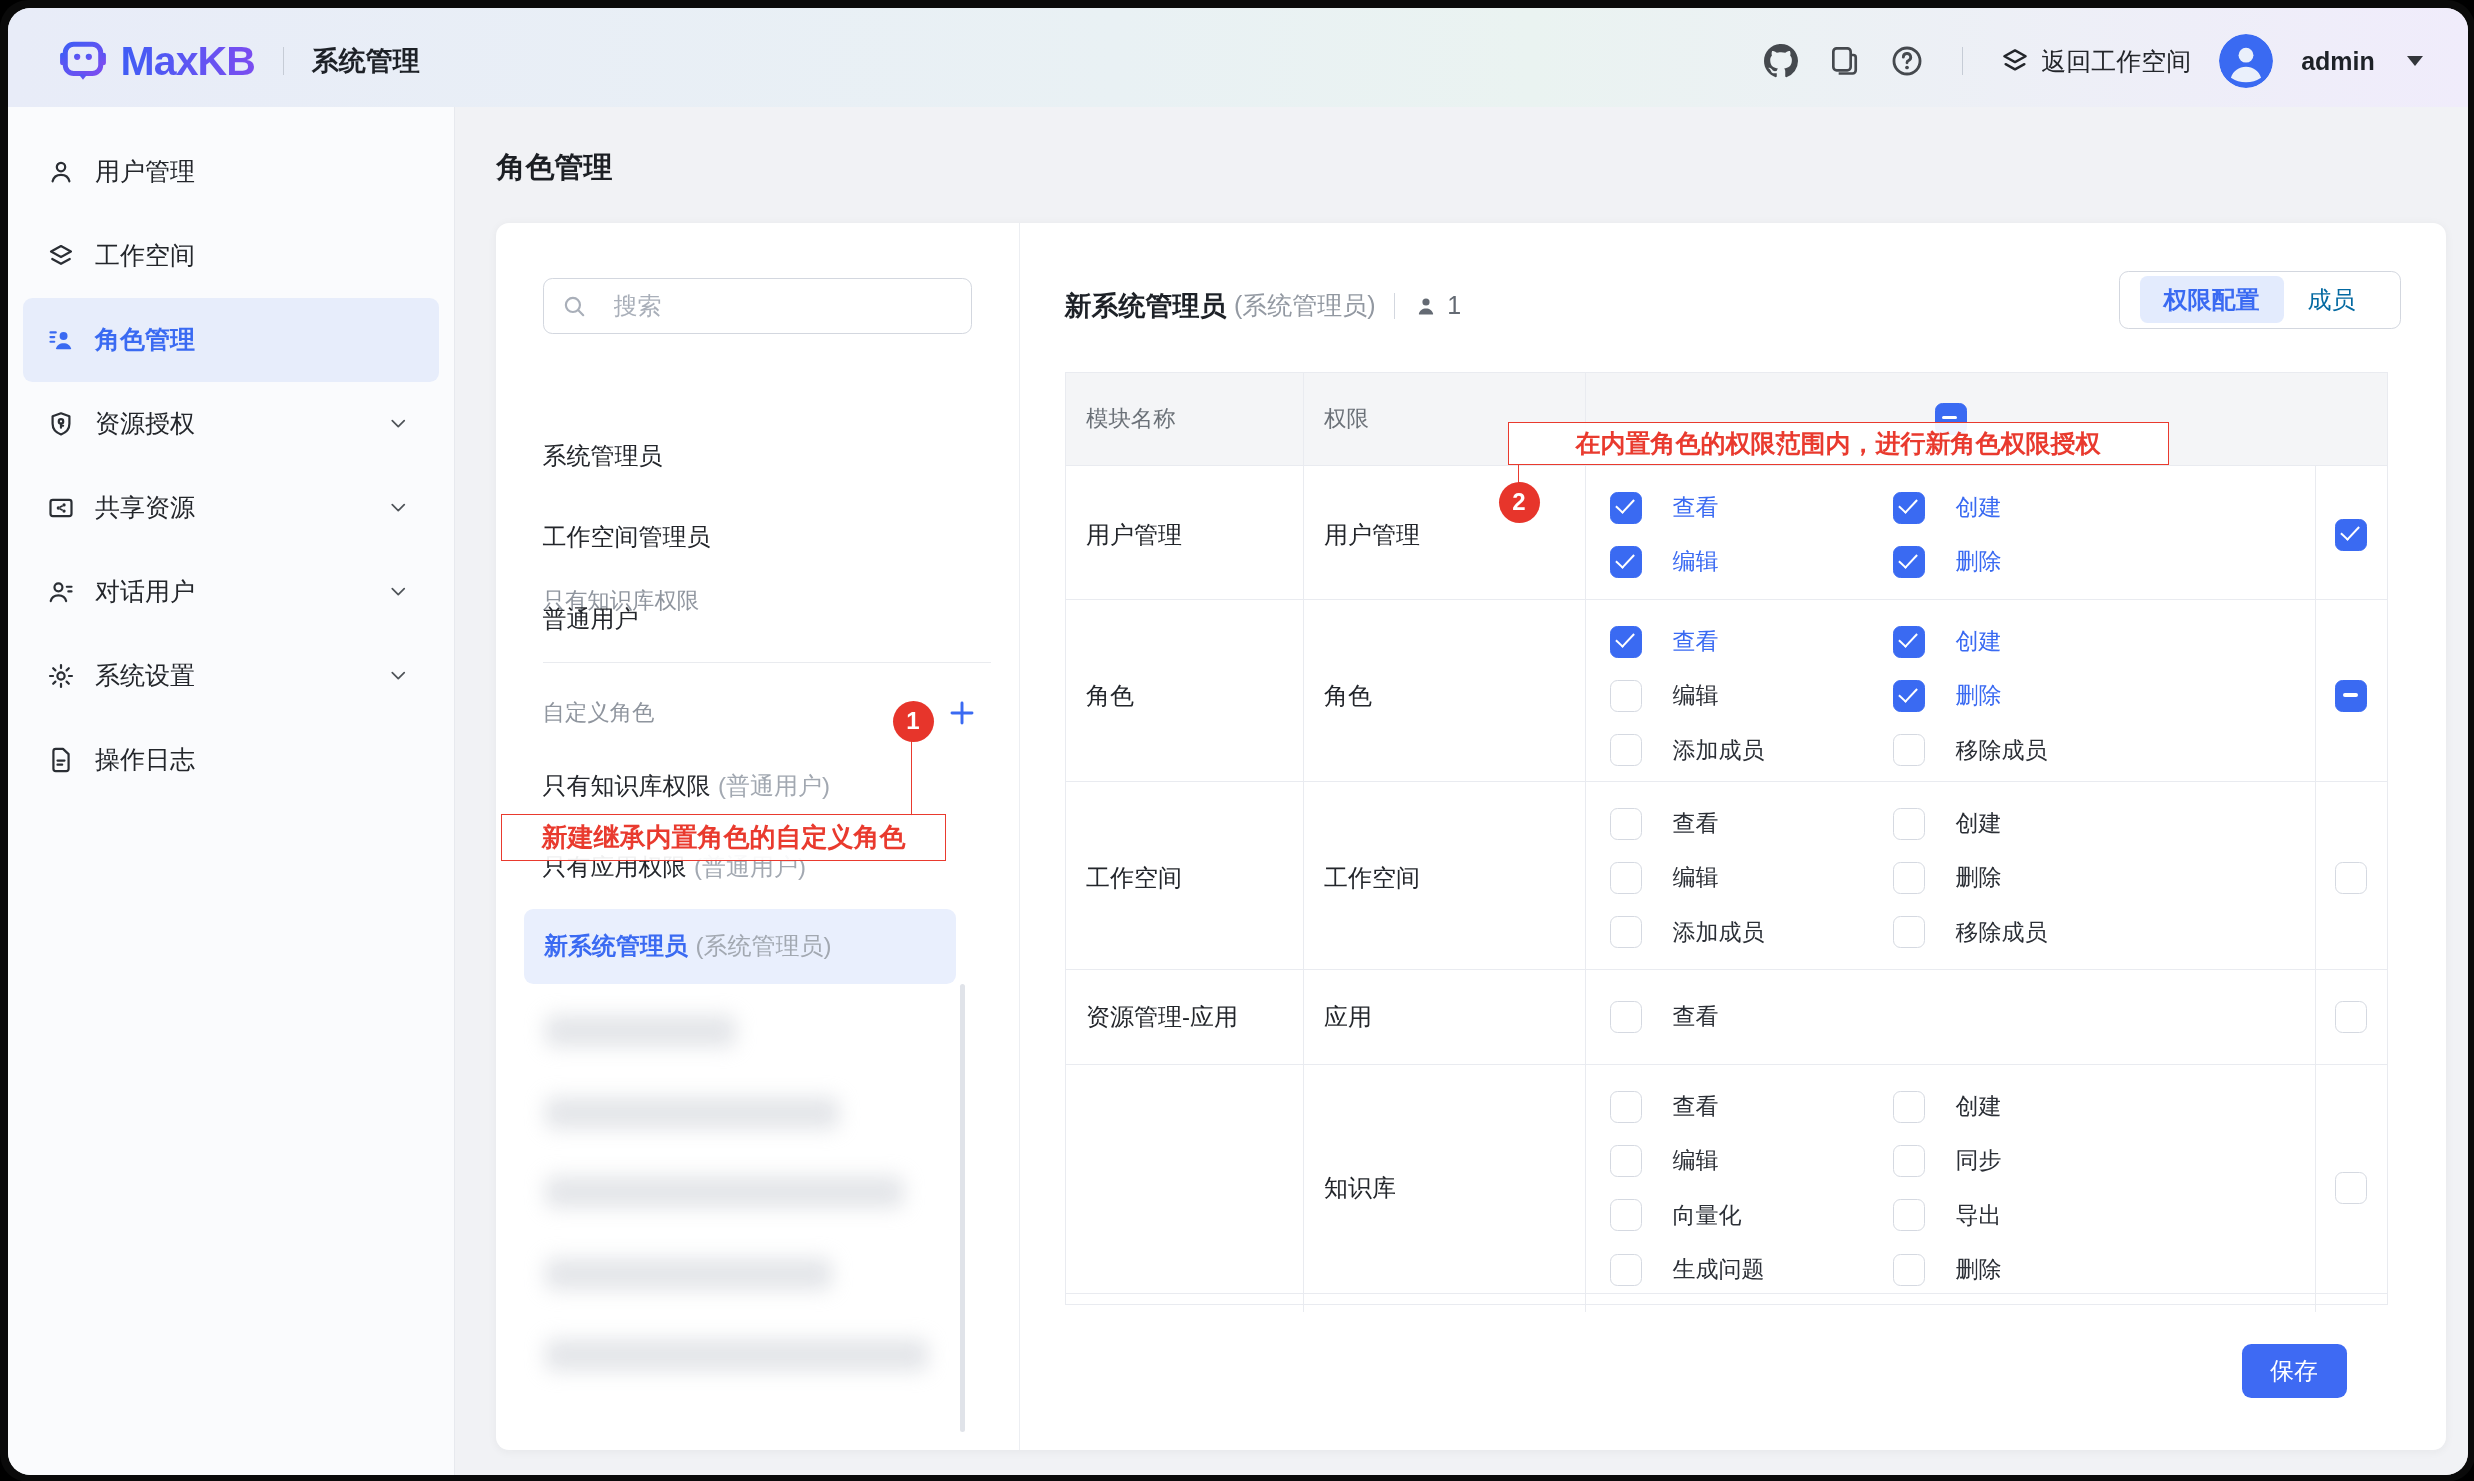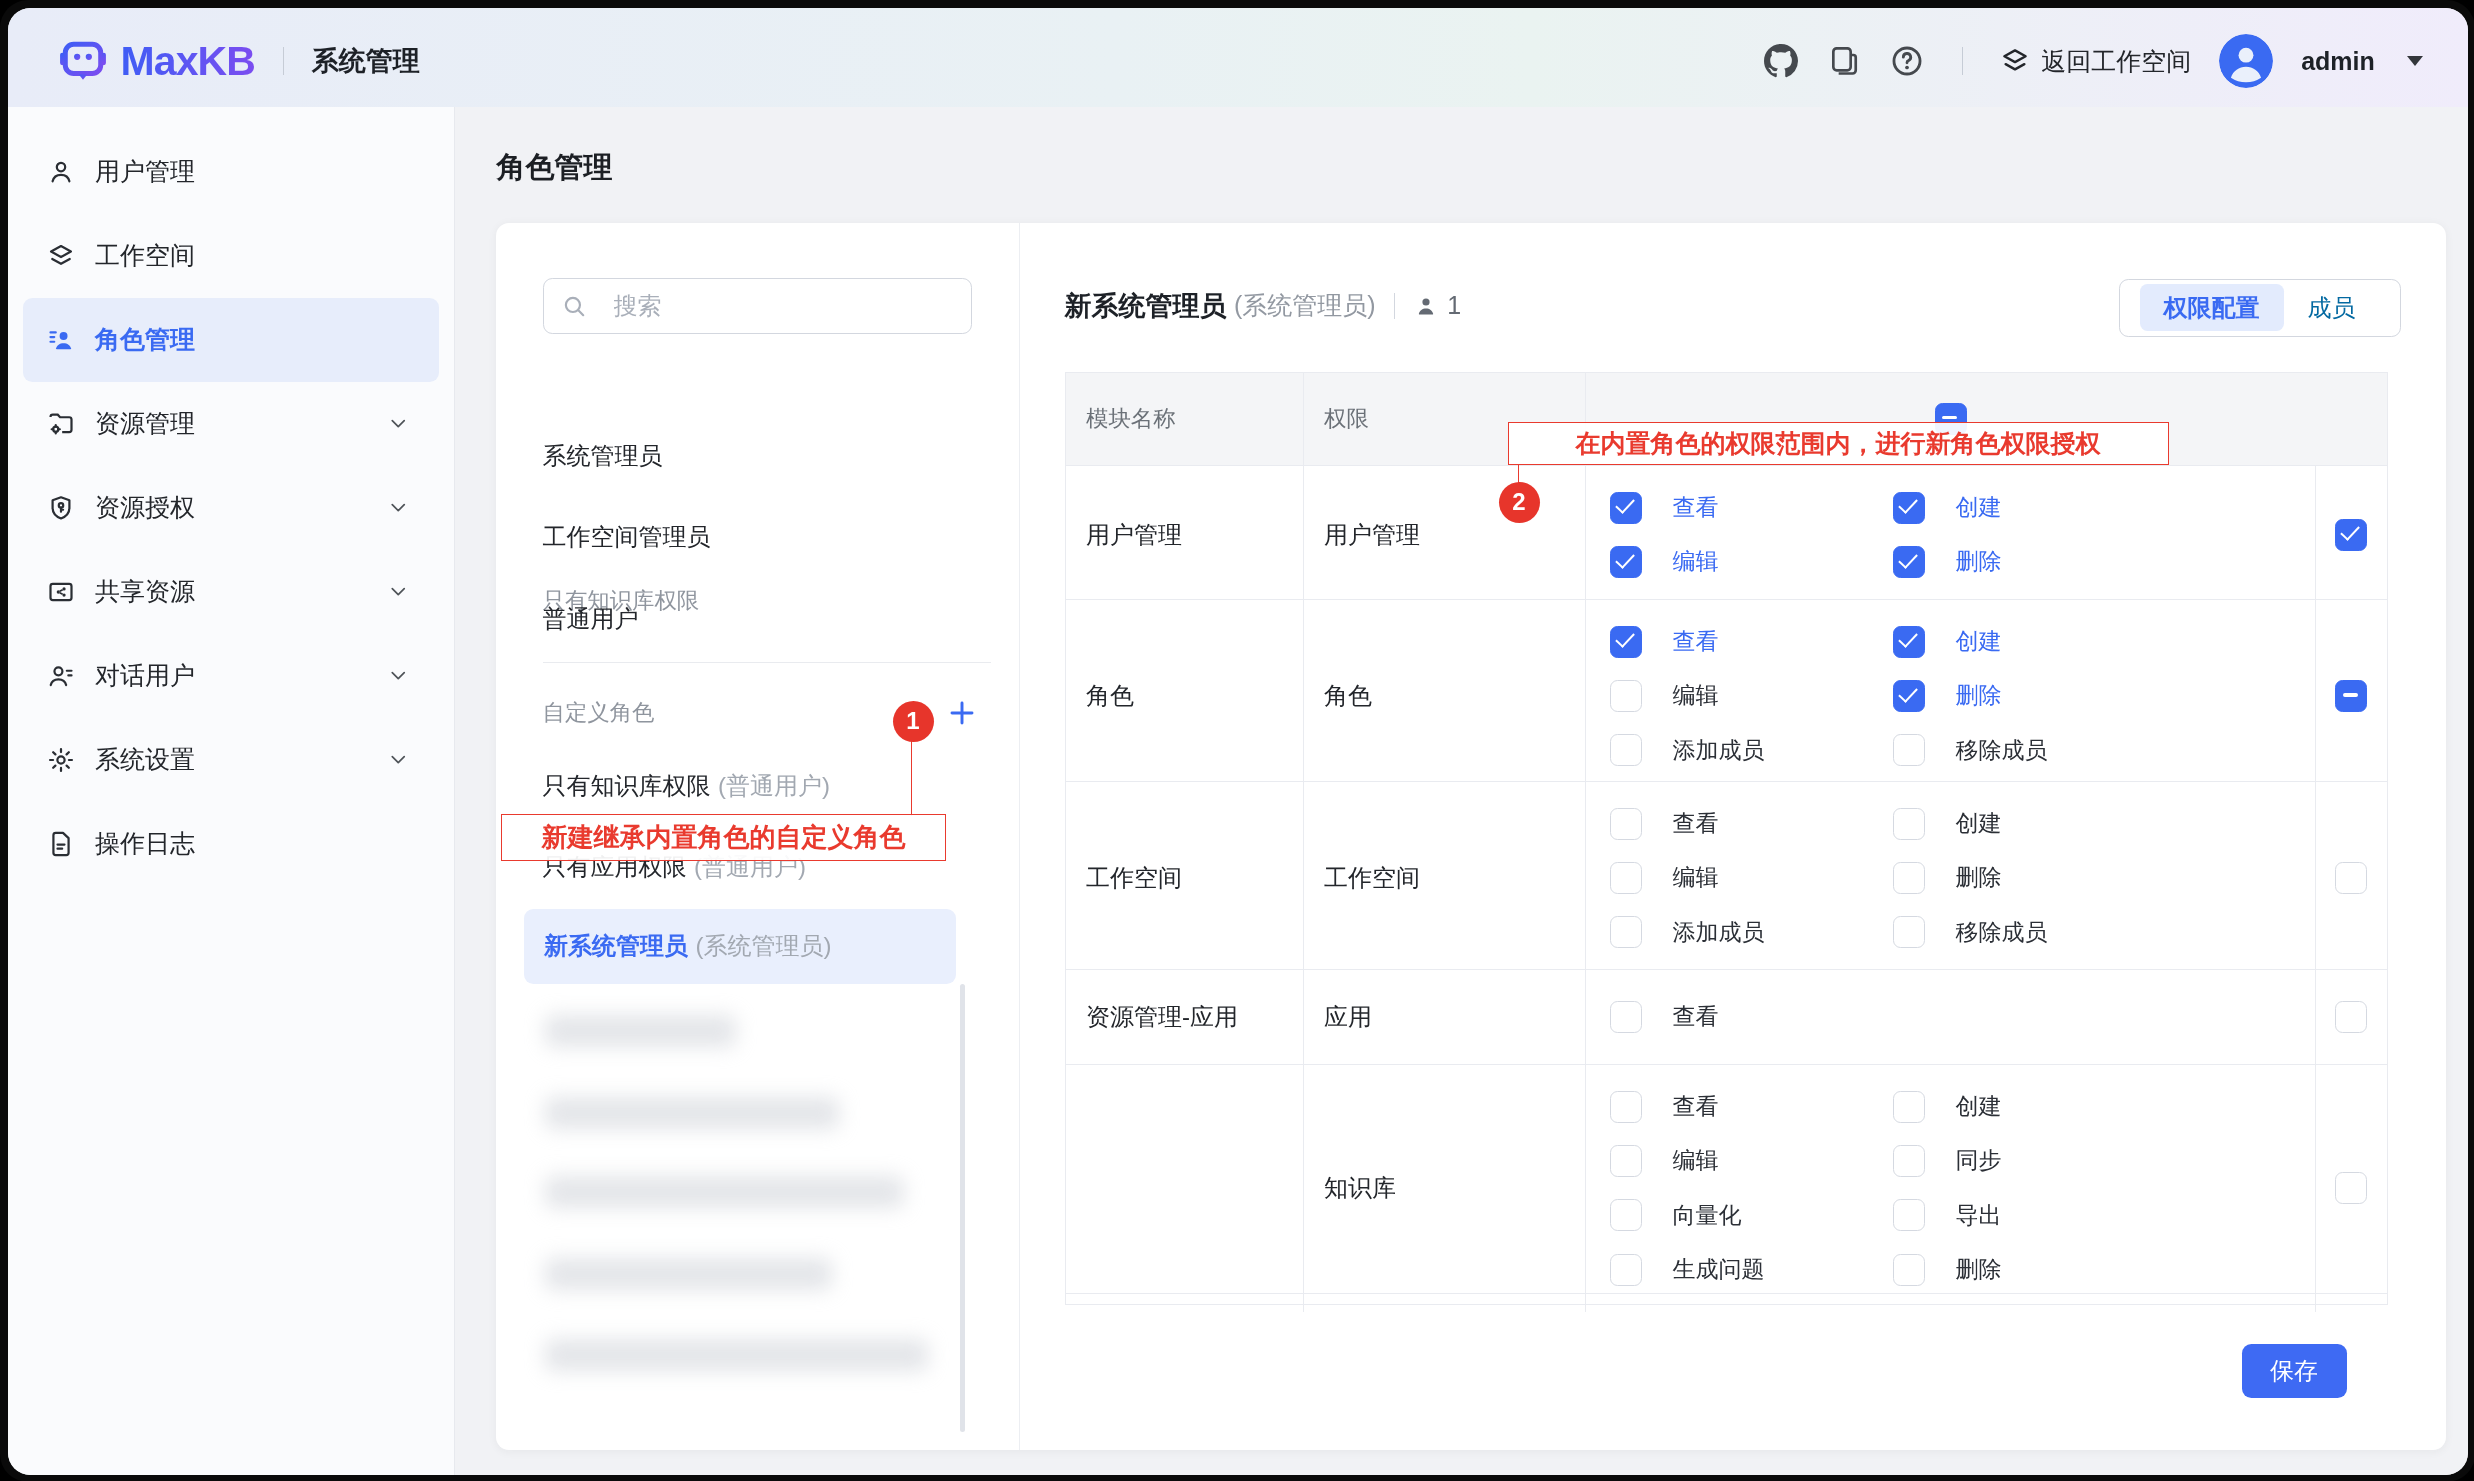--- a/index.html
+++ b/index.html
@@ -58,21 +58,21 @@
   .blur-row{position:absolute;left:49px;height:32px;border-radius:7.5px;background:#c8ccd3;filter:blur(10.3px);opacity:.5;}
   .scroll-thumb{position:absolute;left:464px;top:761px;width:5.6px;height:448px;background:#e0e3e9;border-radius:2.8px;cursor:pointer;}
 
   
   .permpanel{flex:1;position:relative;}
   .perm-header{position:absolute;left:45px;top:54px;height:58px;display:flex;align-items:center;}
   .perm-title{font-size:27px;font-weight:bold;color:#1d2127;}
   .perm-title-suffix{font-size:25px;color:#9298a1;margin-left:7.5px;}
   .ph-divider{width:0.9px;height:26px;background:#d3d7df;margin:0 18.7px;}
   .member-count{display:flex;align-items:center;gap:9.3px;color:#646a73;font-size:25px;}
-  .segmented{position:absolute;right:45px;top:56px;height:58px;border:1.4px solid #d3d7df;border-radius:9.3px;
+  .segmented{position:absolute;right:45px;top:48px;height:58px;border:1.4px solid #d3d7df;border-radius:9.3px;
     display:flex;align-items:center;padding:0 20px;background:#fff;}
   .seg-tab{height:47px;display:flex;align-items:center;padding:0 24px;font-size:24px;color:#0369a1;cursor:pointer;border-radius:7.5px;}
   .seg-tab[data-state="active"]{background:#e3ebfd;color:#3a6af2;font-weight:600;}
 
   
   .ptable{position:absolute;left:45px;top:149px;width:1323px;border:0.9px solid #e9ebf0;border-bottom:0.9px solid #e9ebf0;}
   .trow{display:grid;grid-template-columns:238px 282px 1fr 71px;border-bottom:0.9px solid #e9ebf0;}
   .trow:last-child{border-bottom:none;}
   .td{border-right:0.9px solid #e9ebf0;display:flex;align-items:center;padding-left:20.5px;font-size:24px;color:#23262b;}
   .td:last-child{border-right:none;justify-content:center;padding-left:0;}
@@ -205,35 +205,20 @@
               <path d="M3 5.5h4.5M3 9.5h3.2M3 13.5h3.2" stroke="currentColor" stroke-width="1.9" stroke-linecap="round" fill="none"></path>
               <circle cx="14.2" cy="8.6" r="3.4" fill="currentColor"></circle>
               <path d="M7.6 19.6c.8-3.2 3.4-4.9 6.6-4.9s5.8 1.7 6.6 4.9a1 1 0 01-1 .4H8.6a1 1 0 01-1-.4z" fill="currentColor"></path>
             </svg>
           </span>
       <span class="s-label">角色管理</span>
     </div>
     <div class="side-item">
       <span class="s-icon">
             <svg width="28" height="28" viewBox="0 0 24 24" fill="none" stroke="currentColor" stroke-width="1.9">
-              <path d="M3 6a2 2 0 012-2h4.2l2 2.2H19a2 2 0 012 2V17a2 2 0 01-2 2h-6"></path>
-              <circle cx="7.5" cy="16.5" r="2.2"></circle>
-              <path d="M7.5 12.9v1.4M7.5 18.7v1.4M4 16.5h1.4M9.6 16.5H11" stroke-linecap="round"></path>
-            </svg>
-          </span>
-      <span class="s-label">资源管理</span>
-      <span class="s-chevron">
-            <svg width="20.5" height="20.5" viewBox="0 0 24 24" fill="none" stroke="currentColor" stroke-width="2">
-              <path d="M5 9l7 7 7-7" stroke-linecap="round" stroke-linejoin="round"></path>
-            </svg>
-          </span>
-    </div>
-    <div class="side-item">
-      <span class="s-icon">
-            <svg width="28" height="28" viewBox="0 0 24 24" fill="none" stroke="currentColor" stroke-width="1.9">
               <path d="M12 2.8l7.2 2.6v6.4c0 4.6-3 7.6-7.2 9.2-4.2-1.6-7.2-4.6-7.2-9.2V5.4z" stroke-linejoin="round"></path>
               <circle cx="12" cy="9.8" r="1.9"></circle>
               <path d="M12 11.7V15.2M12 13.5h1.8" stroke-linecap="round"></path>
             </svg>
           </span>
       <span class="s-label">资源授权</span>
       <span class="s-chevron">
             <svg width="20.5" height="20.5" viewBox="0 0 24 24" fill="none" stroke="currentColor" stroke-width="2">
               <path d="M5 9l7 7 7-7" stroke-linecap="round" stroke-linejoin="round"></path>
             </svg>

